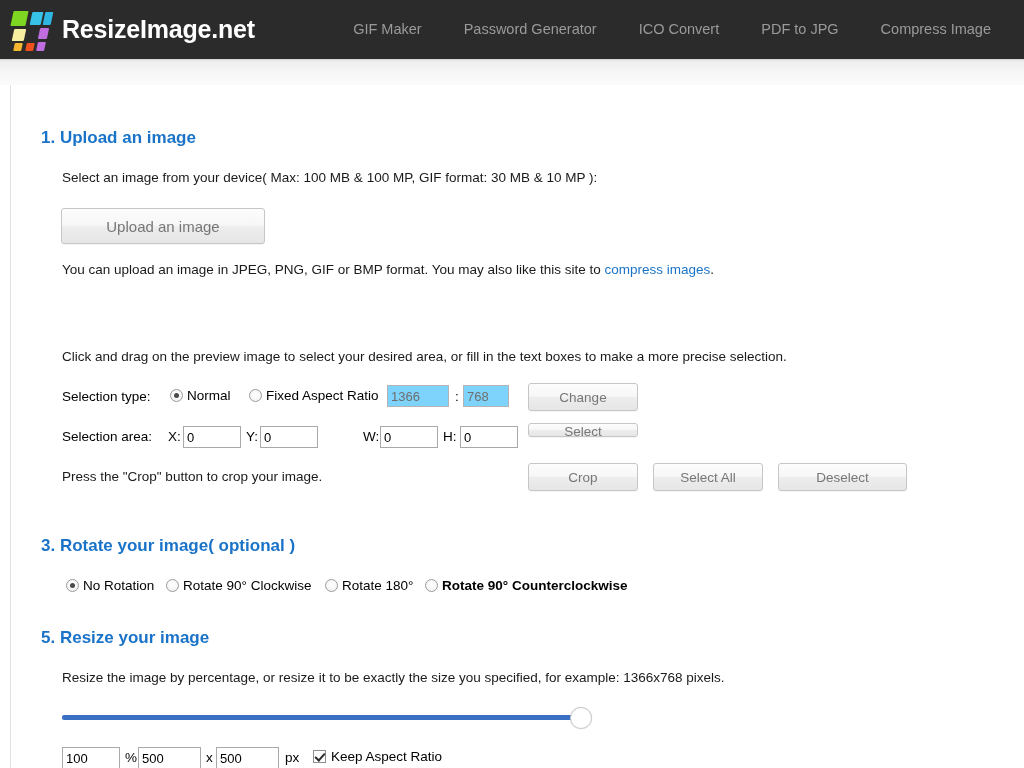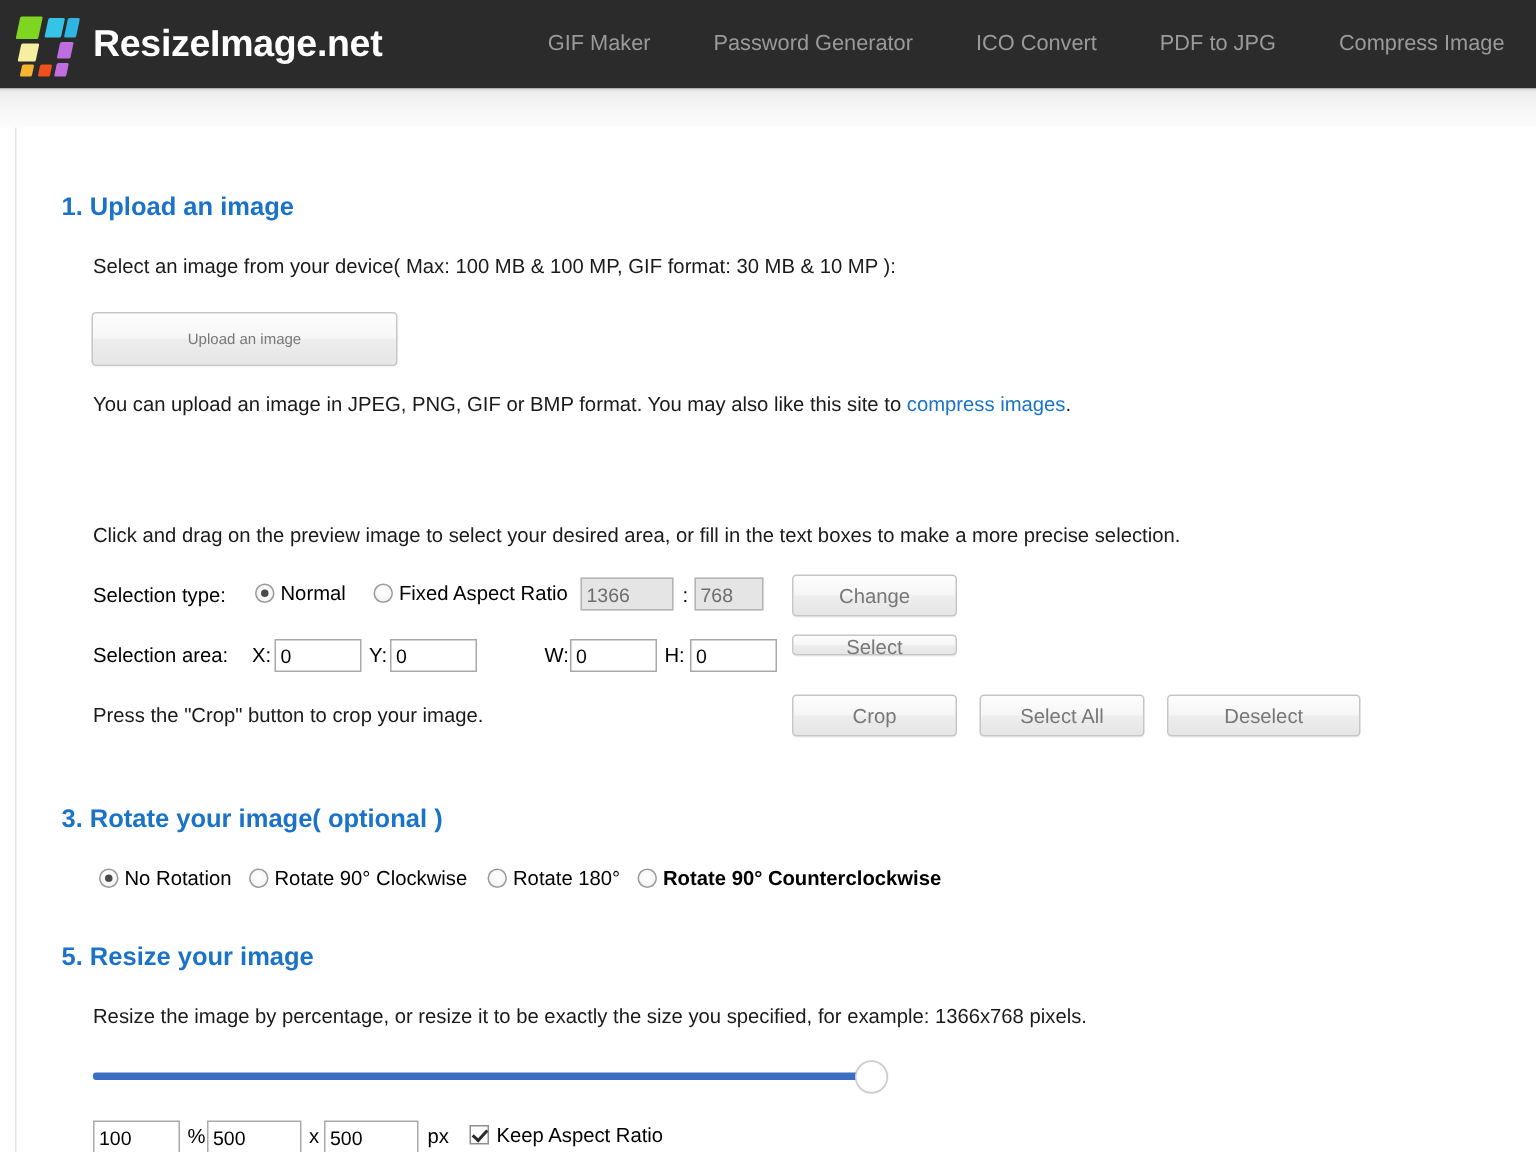--- a/index.html
+++ b/index.html
@@ -39,21 +39,21 @@
     color: #ffffff;
     font-size: 25px;
     font-weight: bold;
     letter-spacing: -0.2px;
     white-space: nowrap;
   }
   .nav {
     margin-left: auto;
     display: flex; align-items: center;
     height: 59px;
-    padding-right: 0px;
+    padding-right: 12px;
     overflow: hidden;
   }
   .nav a {
     color: #9a9a9a;
     font-size: 14.5px;
     text-decoration: none;
     padding: 0 21px;
     line-height: 59px;
     white-space: nowrap;
   }
@@ -116,21 +116,21 @@
     border: 1px solid #a9a9a9;
     background: #ffffff;
     color: #000000;
     font-size: 13px;
     font-family: "Liberation Sans", sans-serif;
     padding: 0 3px;
     border-radius: 0;
     outline: none;
   }
   .tin.disabled {
-    background: #e5e5e5;
+    background: #7dd3fc;
     color: #6e6e6e;
     border: 1px solid #b4b4b4;
   }
   .lbl {
     position: absolute;
     font-size: 13.5px;
     color: #000000;
     white-space: nowrap;
   }
 
@@ -221,21 +221,21 @@
 </div>
 
 <div class="subband"></div>
 
 <div class="content">
 
   <h2 class="section" style="left:30px; top:43px;">1. Upload an image</h2>
 
   <div class="para" style="left:51px; top:85px;">Select an image from your device( Max: 100 MB &amp; 100 MP, GIF format: 30 MB &amp; 10 MP ):</div>
 
-  <button class="btn" style="left:50px; top:123px; width:204px; height:36px; font-size:10px;">Upload an image</button>
+  <button class="btn" style="left:50px; top:123px; width:204px; height:36px; font-size:15px;">Upload an image</button>
 
   <div class="para" style="left:51px; top:177px;">
     <span>You can upload an image in JPEG, PNG, GIF or BMP format. You may also like this site to </span><a class="link" href="#">compress images</a><span>.</span>
   </div>
 
 
   <div class="para" style="left:51px; top:264px;">Click and drag on the preview image to select your desired area, or fill in the text boxes to make a more precise selection.</div>
 
   <div class="lbl" style="left:51px; top:304px;">Selection type:</div>
 

